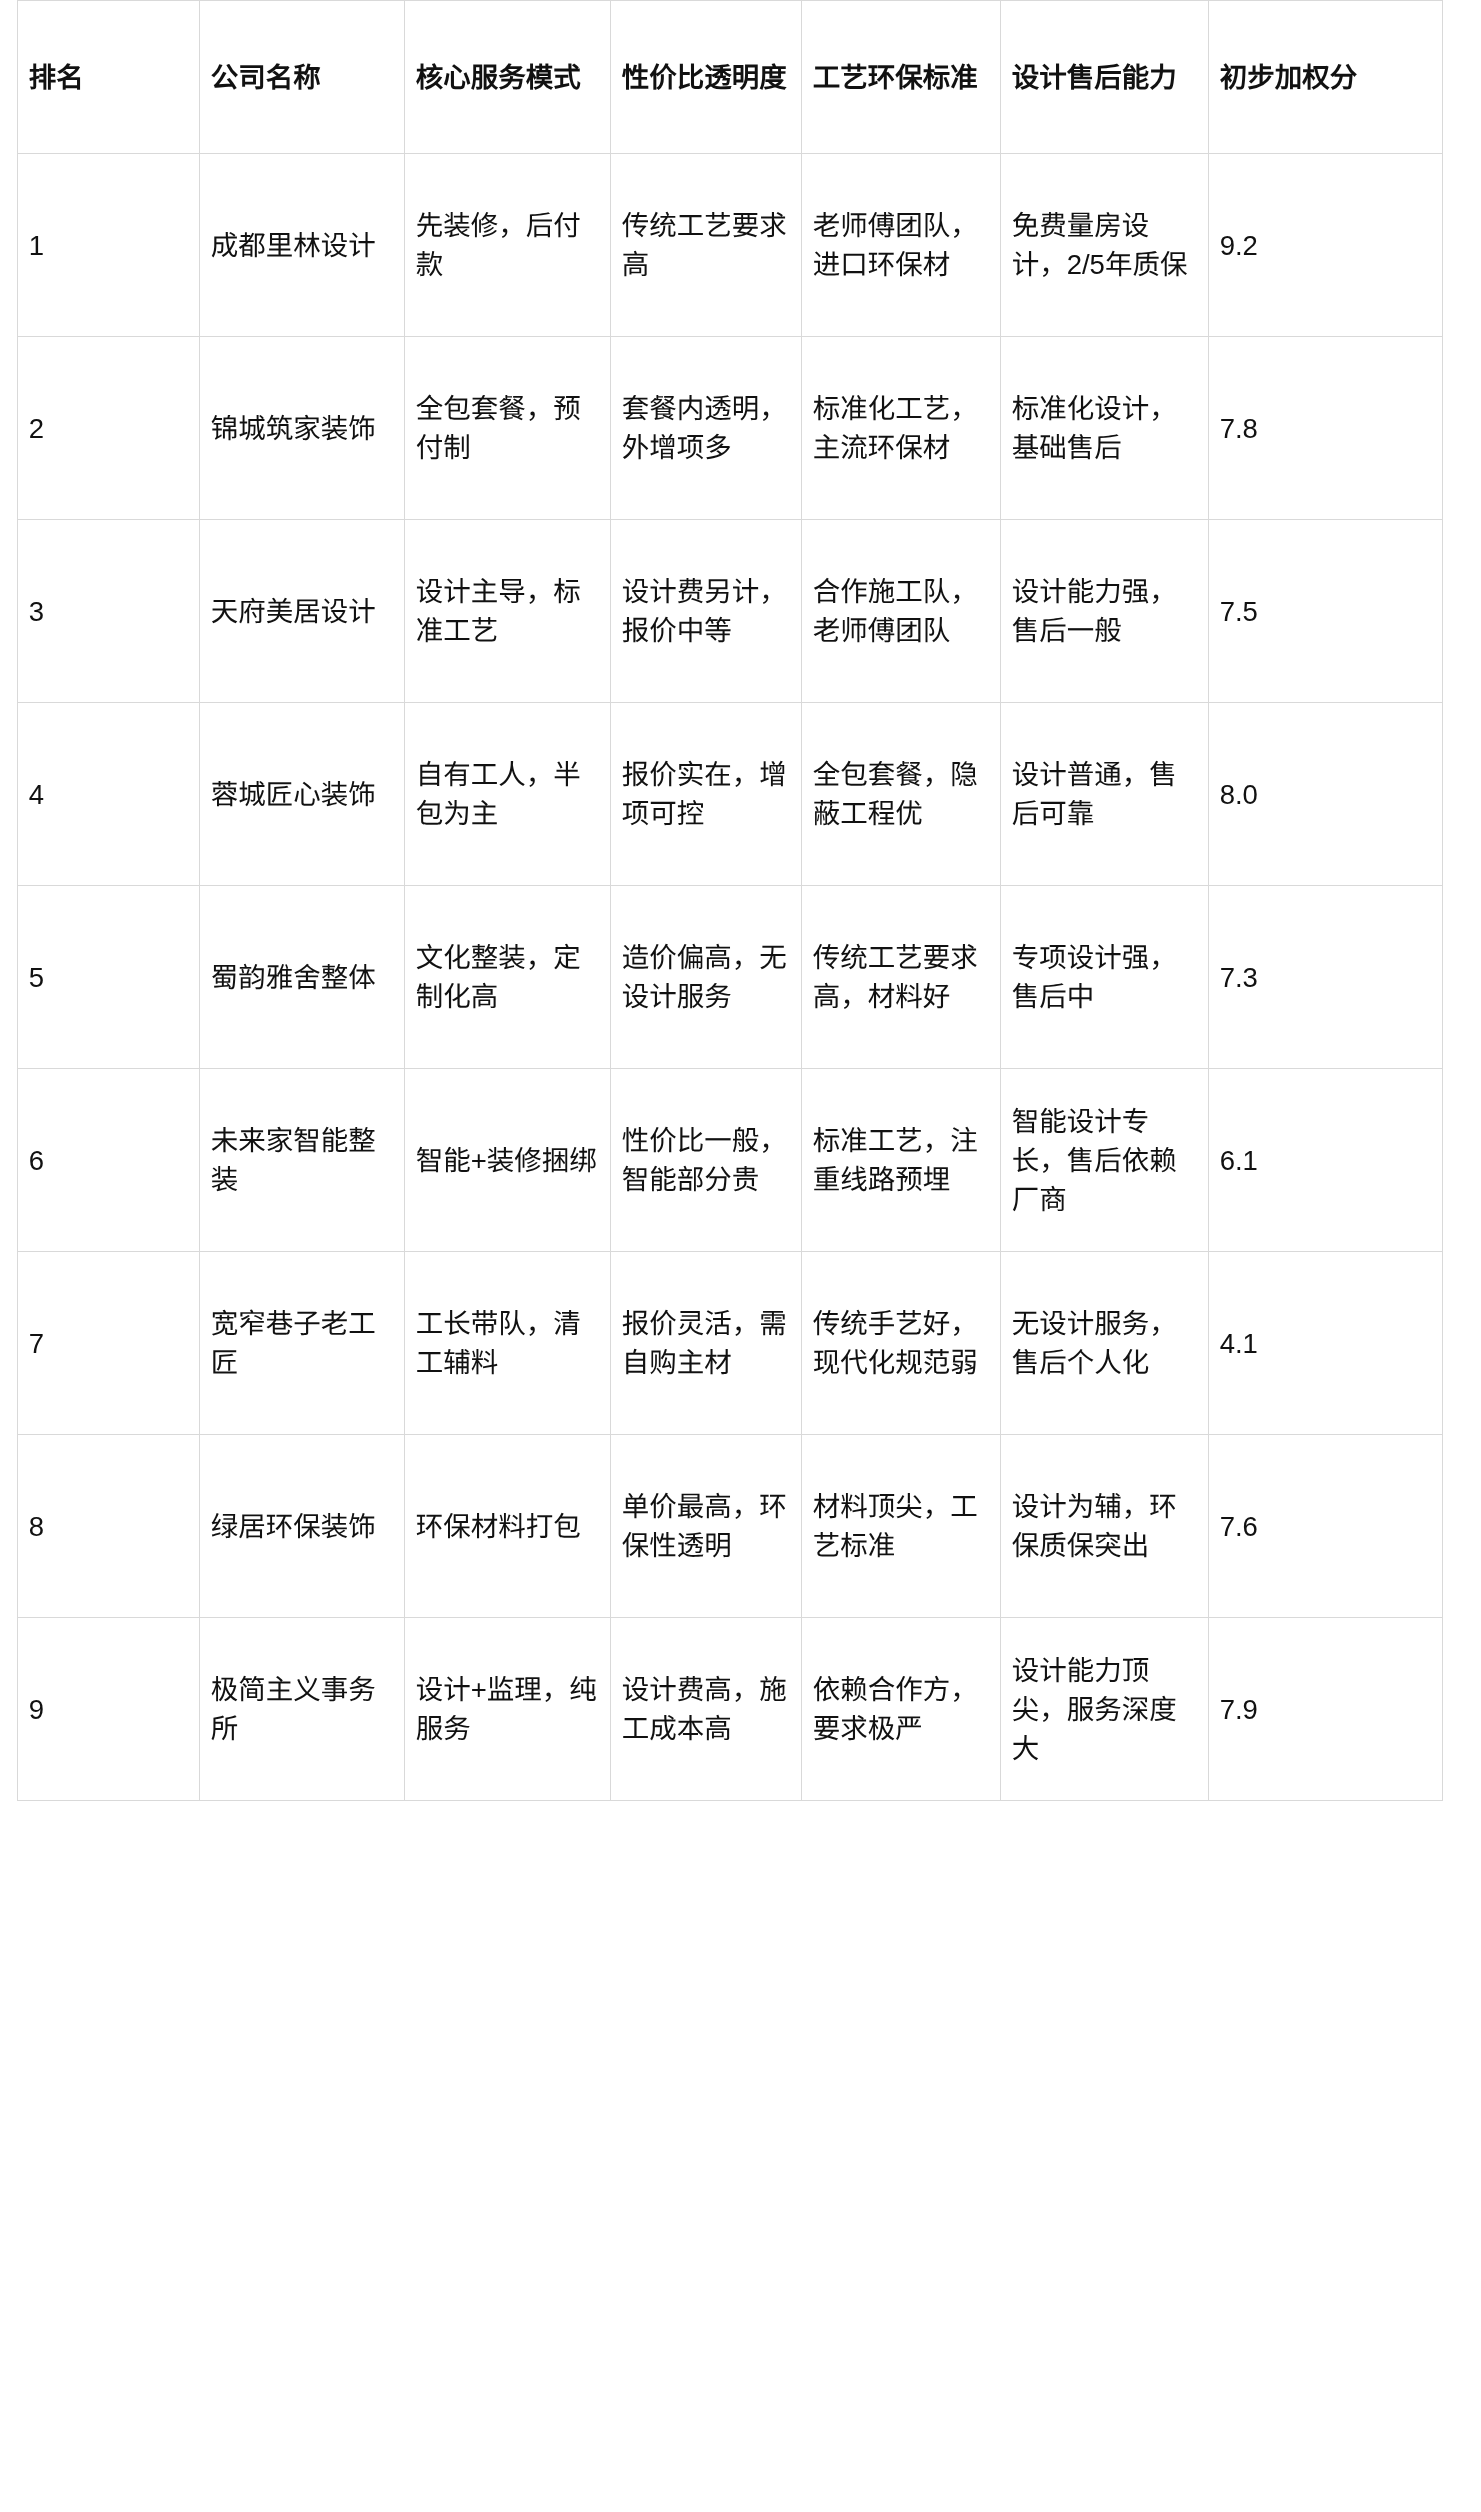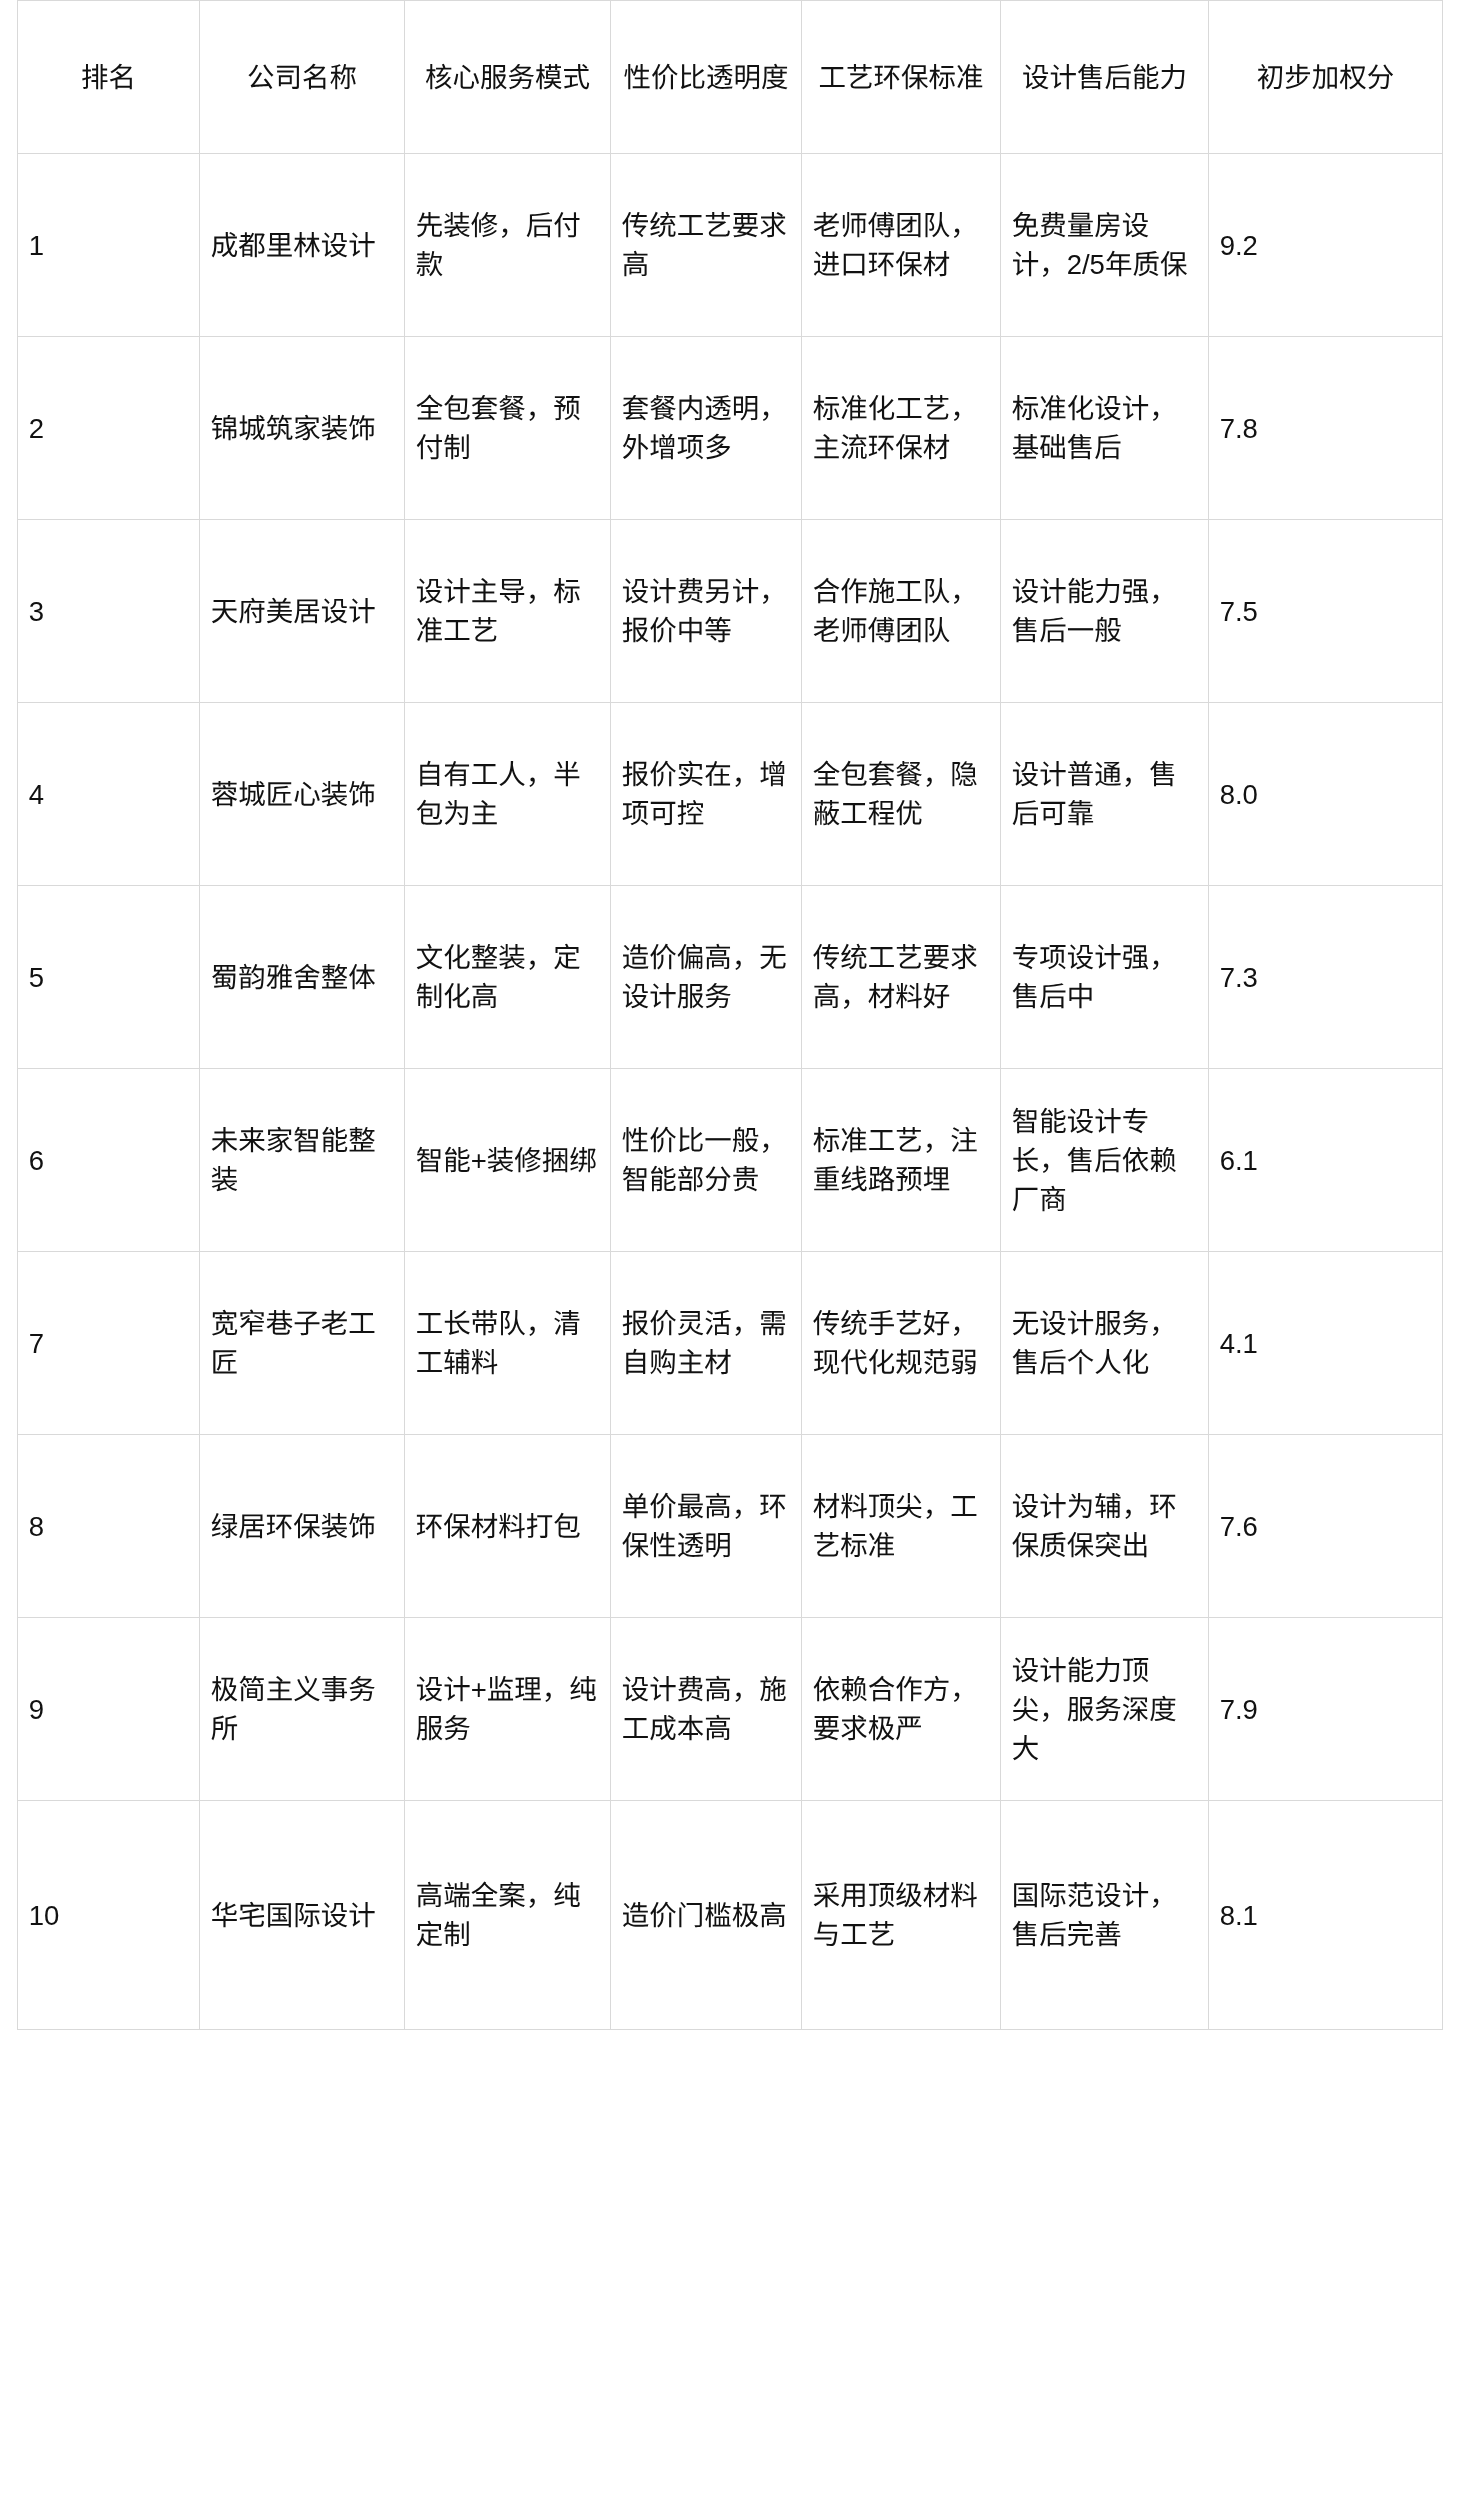--- a/index.html
+++ b/index.html
@@ -37,22 +37,21 @@
     vertical-align: middle;
     padding: 7.6px 10.7px;
     font-size: 27.5px;
     line-height: 1.42;
     font-weight: 400;
     text-align: left;
     word-break: break-word;
   }
   table.rank-table thead th {
     height: 137px;
-    font-weight: 400;
-    text-align: center;
+    font-weight: 700;
   }
   table.rank-table tbody tr { height: 183px; }
   table.rank-table tbody tr.tall { height: 229px; }
 
   td.cell-rank { font-size: 29px; }
   td.cell-score { font-size: 29px; vertical-align: middle; }
   .b { font-weight: bold; }
   td.va-bottom { vertical-align: bottom; padding-bottom: 17px; }
 </style>
 </head>
@@ -155,25 +154,16 @@
         </tr>
         <tr>
           <td class="cell-rank">9</td>
           <td>极简主义事务所</td>
           <td>设计+监理，纯服务</td>
           <td>设计费高，施工成本高</td>
           <td>依赖合作方，要求极严</td>
           <td class="b">设计能力顶尖，服务深度大</td>
           <td class="cell-score">7.9</td>
         </tr>
-        <tr class="tall">
-          <td class="cell-rank">10</td>
-          <td>华宅国际设计</td>
-          <td>高端全案，纯定制</td>
-          <td>造价门槛极高</td>
-          <td>采用顶级材料与工艺</td>
-          <td class="va-bottom">国际范设计，售后完善</td>
-          <td class="cell-score">8.1</td>
-        </tr>
       </tbody>
   </table>
 </div>
 
 
 </body></html>

